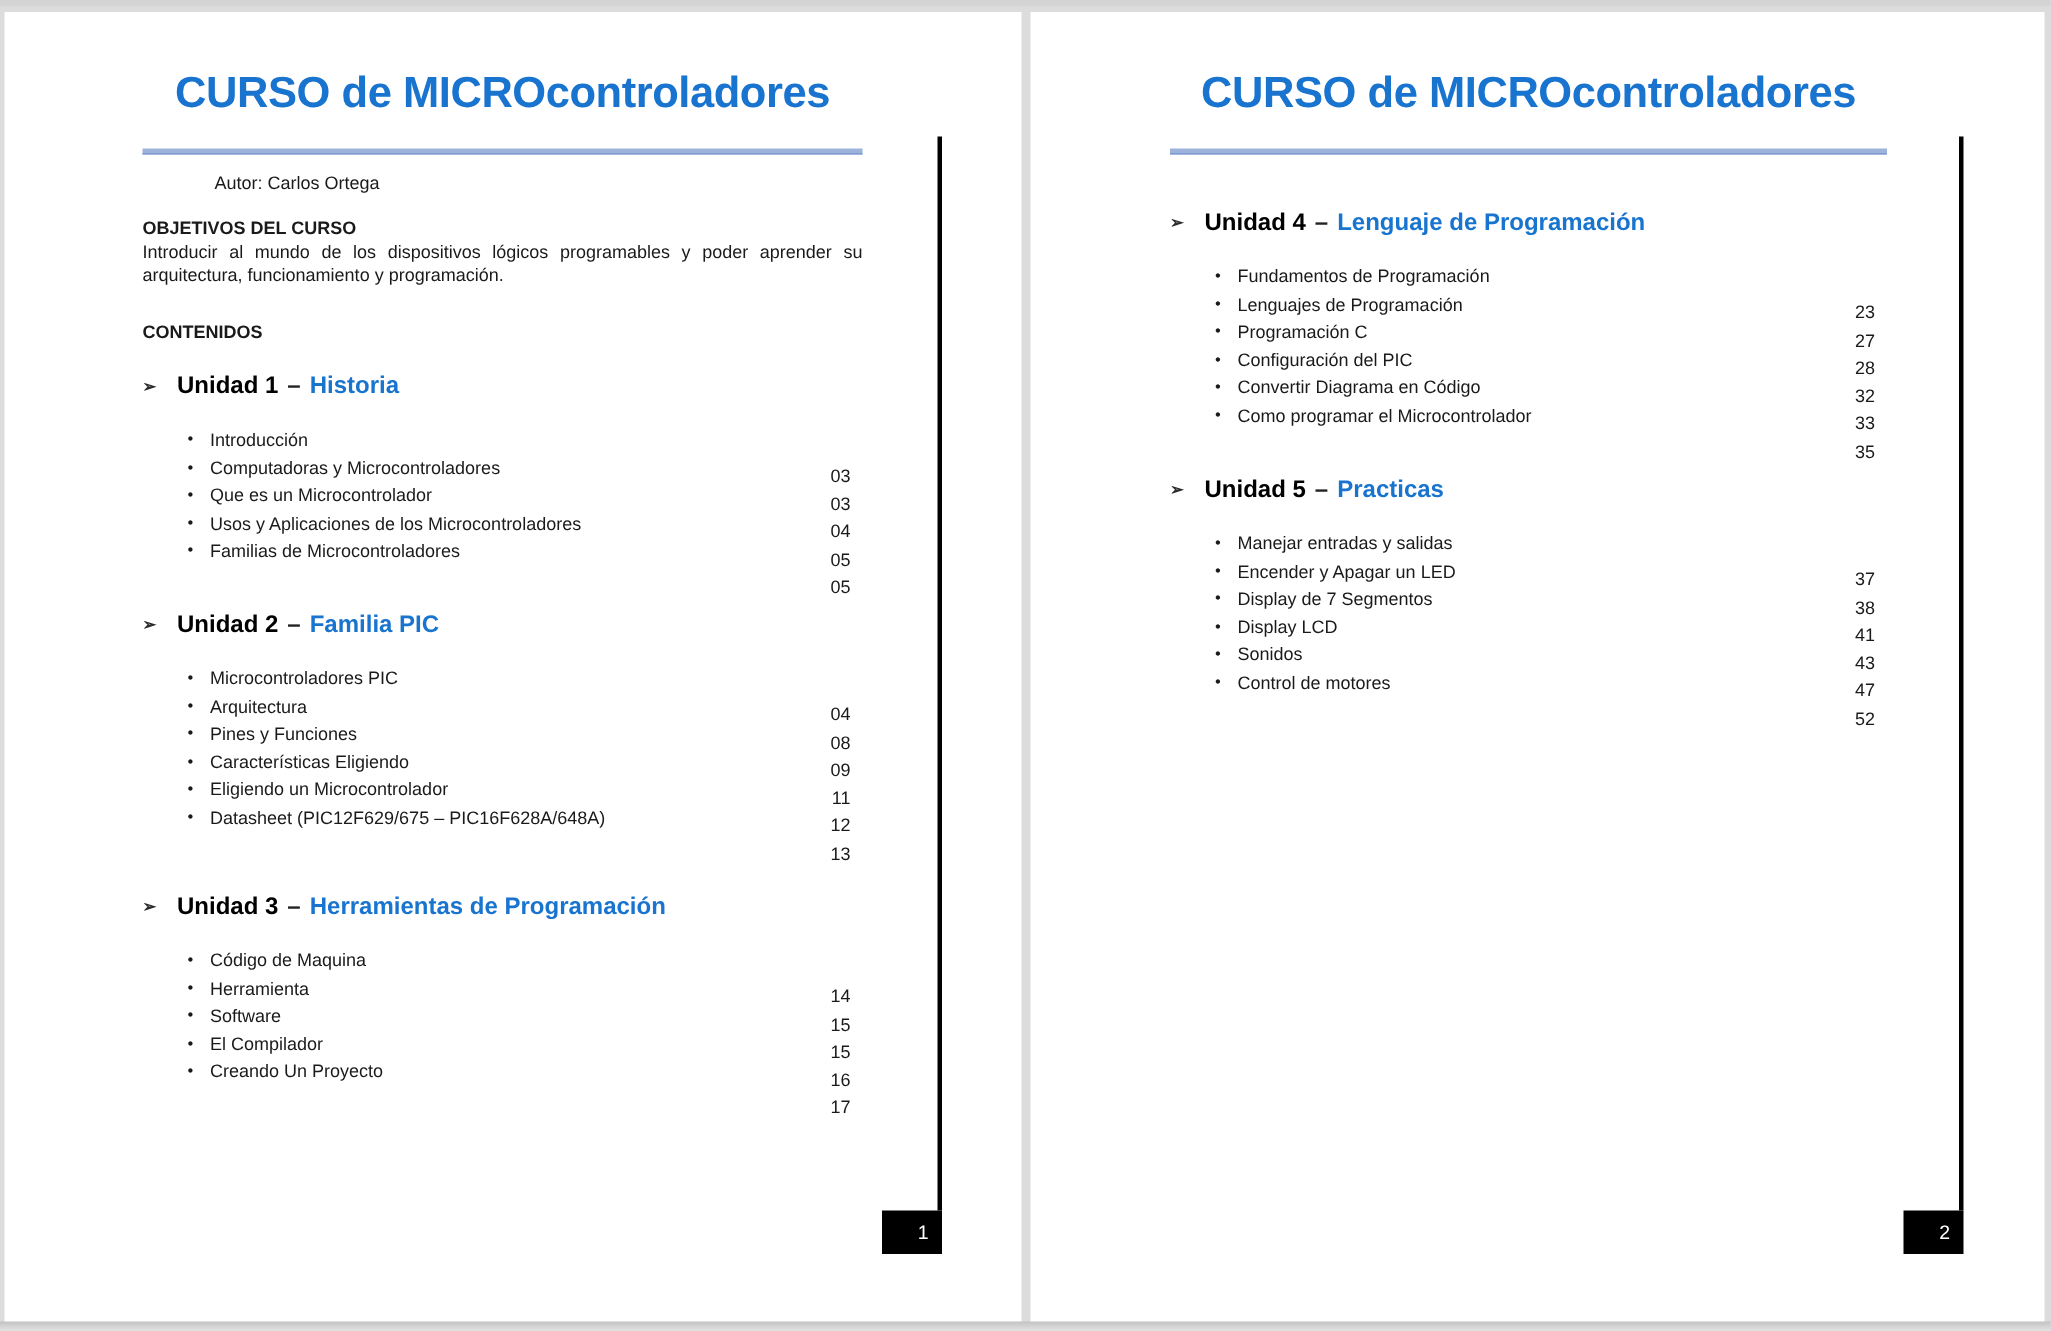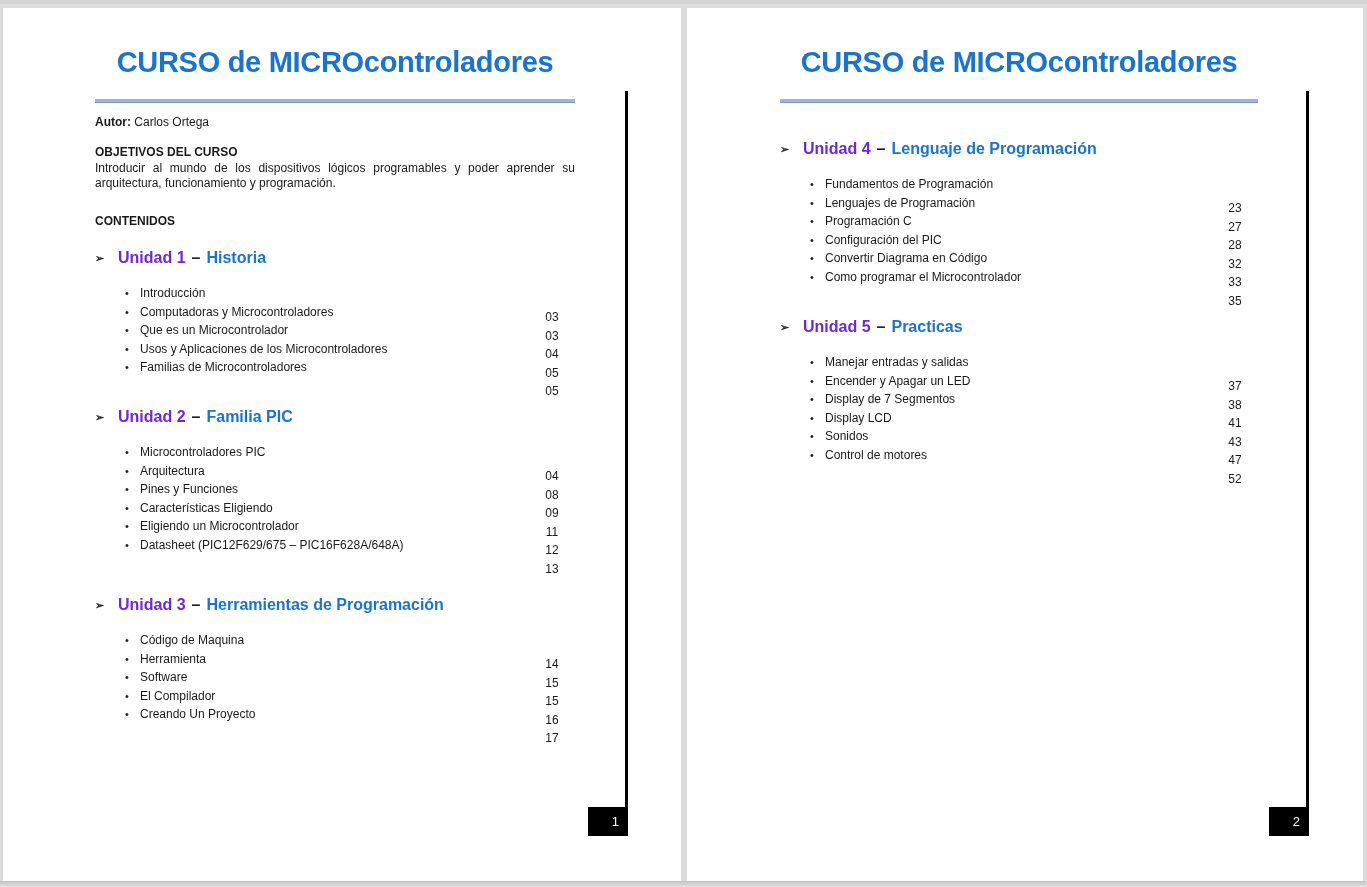--- a/index.html
+++ b/index.html
@@ -27,46 +27,46 @@
     position:absolute;top:38px;left:0;width:100%;
     margin:0;text-align:center;
     font-size:29px;font-weight:bold;color:#1874CE;
     letter-spacing:-0.3px;
   }
   .title-rule{
     position:absolute;top:91px;left:0;width:100%;height:3px;
     background:#9DB3DC;border-bottom:1px solid #7e99cf;
   }
   .author-line{position:absolute;top:107px;left:0;font-size:12px;}
-  .author-line b{font-weight:bold;}
+  .author-line b{font-weight:normal;margin-left:48px;}
   .obj-heading{position:absolute;top:137px;left:0;font-size:12px;font-weight:bold;}
   .obj-text{
     position:absolute;top:153px;left:0;width:100%;
     font-size:12px;line-height:14.5px;text-align:justify;margin:0;
   }
   .contents-heading{position:absolute;top:206px;left:0;font-size:12px;font-weight:bold;}
 
   .unit{position:absolute;left:0;width:100%;}
   .unit-heading{
     display:flex;align-items:baseline;
     font-size:16px;font-weight:bold;line-height:20px;
   }
   .arrow{width:23px;font-size:11px;color:#2b2b2b;flex:0 0 auto;transform:translateY(-1px);}
-  .ulabel{color:#6d28d9;}
+  .ulabel{color:#000000;}
   .usep{color:#222222;margin:0 6px;}
   .uname{color:#1874CE;}
   .unit ul{
     list-style:none;margin:15px 0 0 0;padding:0 8px 0 30px;
   }
   .unit li{
     display:flex;align-items:center;height:18.5px;font-size:12px;
   }
   .unit .b{width:15px;flex:0 0 auto;font-size:11px;}
   .unit .t{flex:1;white-space:nowrap;overflow:hidden;}
-  .unit .p{width:30px;text-align:center;flex:0 0 auto;margin-top:48px;}
+  .unit .p{width:30px;text-align:right;flex:0 0 auto;margin-top:48px;}
 
   .vbar{position:absolute;top:83px;width:3px;height:716px;background:#000000;}
   .p1 .vbar{left:622px;}
   .p2 .vbar{left:619px;}
   .page-badge{
     position:absolute;top:799px;width:40px;height:29px;background:#000000;
     color:#ffffff;font-size:13px;display:flex;align-items:center;justify-content:flex-end;
     padding-right:9px;box-sizing:border-box;
   }
   .p1 .page-badge{left:585px;}

